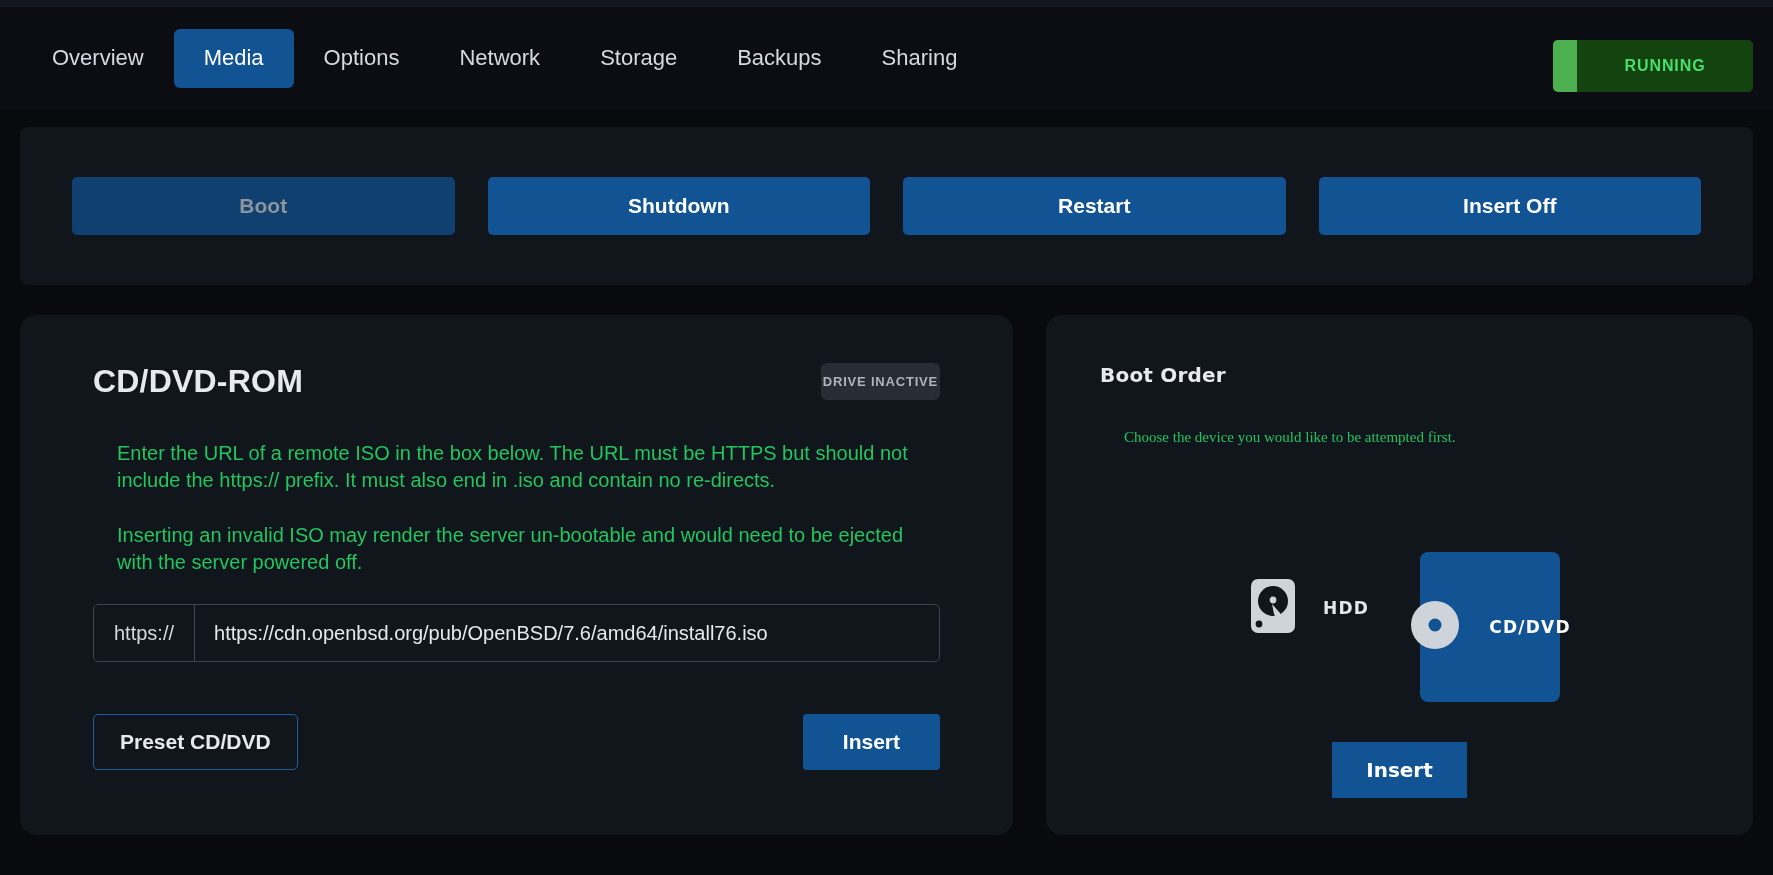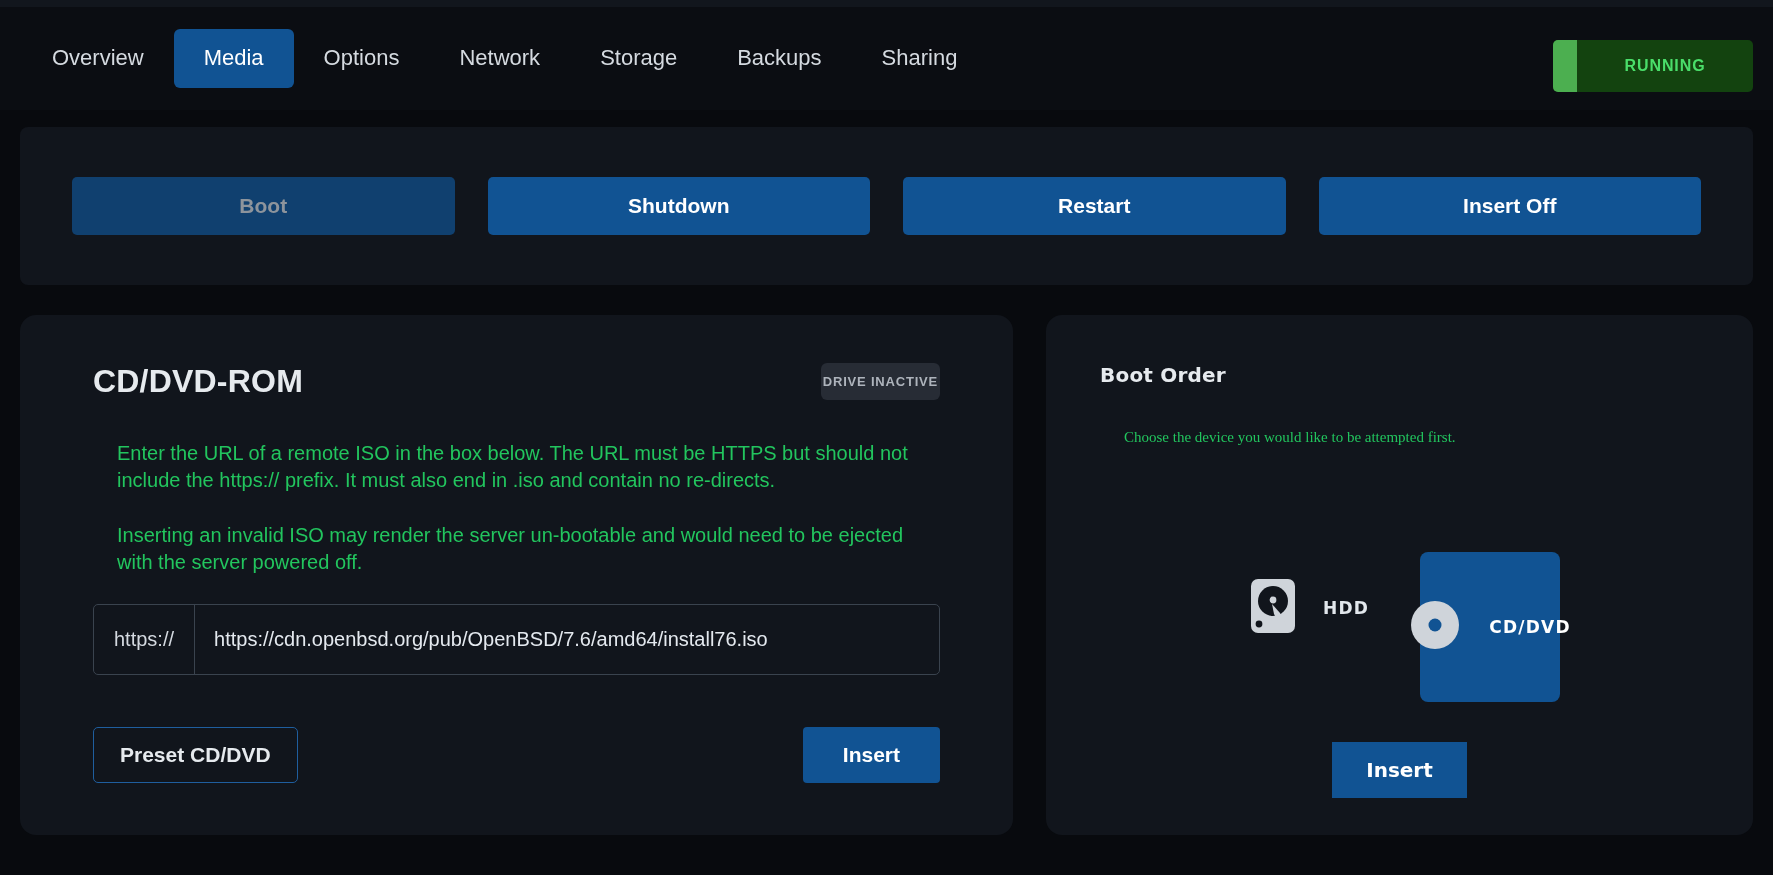--- a/index.html
+++ b/index.html
@@ -176,21 +176,21 @@
     font-size: 15px;
     max-width: 560px;
   }
 
   
   .url-row {
     display: flex;
     align-items: stretch;
     border: 1px solid #3a434e;
     border-radius: 5px;
-    height: 71px;
+    height: 58px;
     margin-top: 12px;
     overflow: hidden;
     background: #11151c;
   }
   .url-prefix {
     display: flex;
     align-items: center;
     padding: 0 20px;
     border-right: 1px solid #3a434e;
     font-family: "Liberation Sans Narrow", "Liberation Sans", sans-serif;

